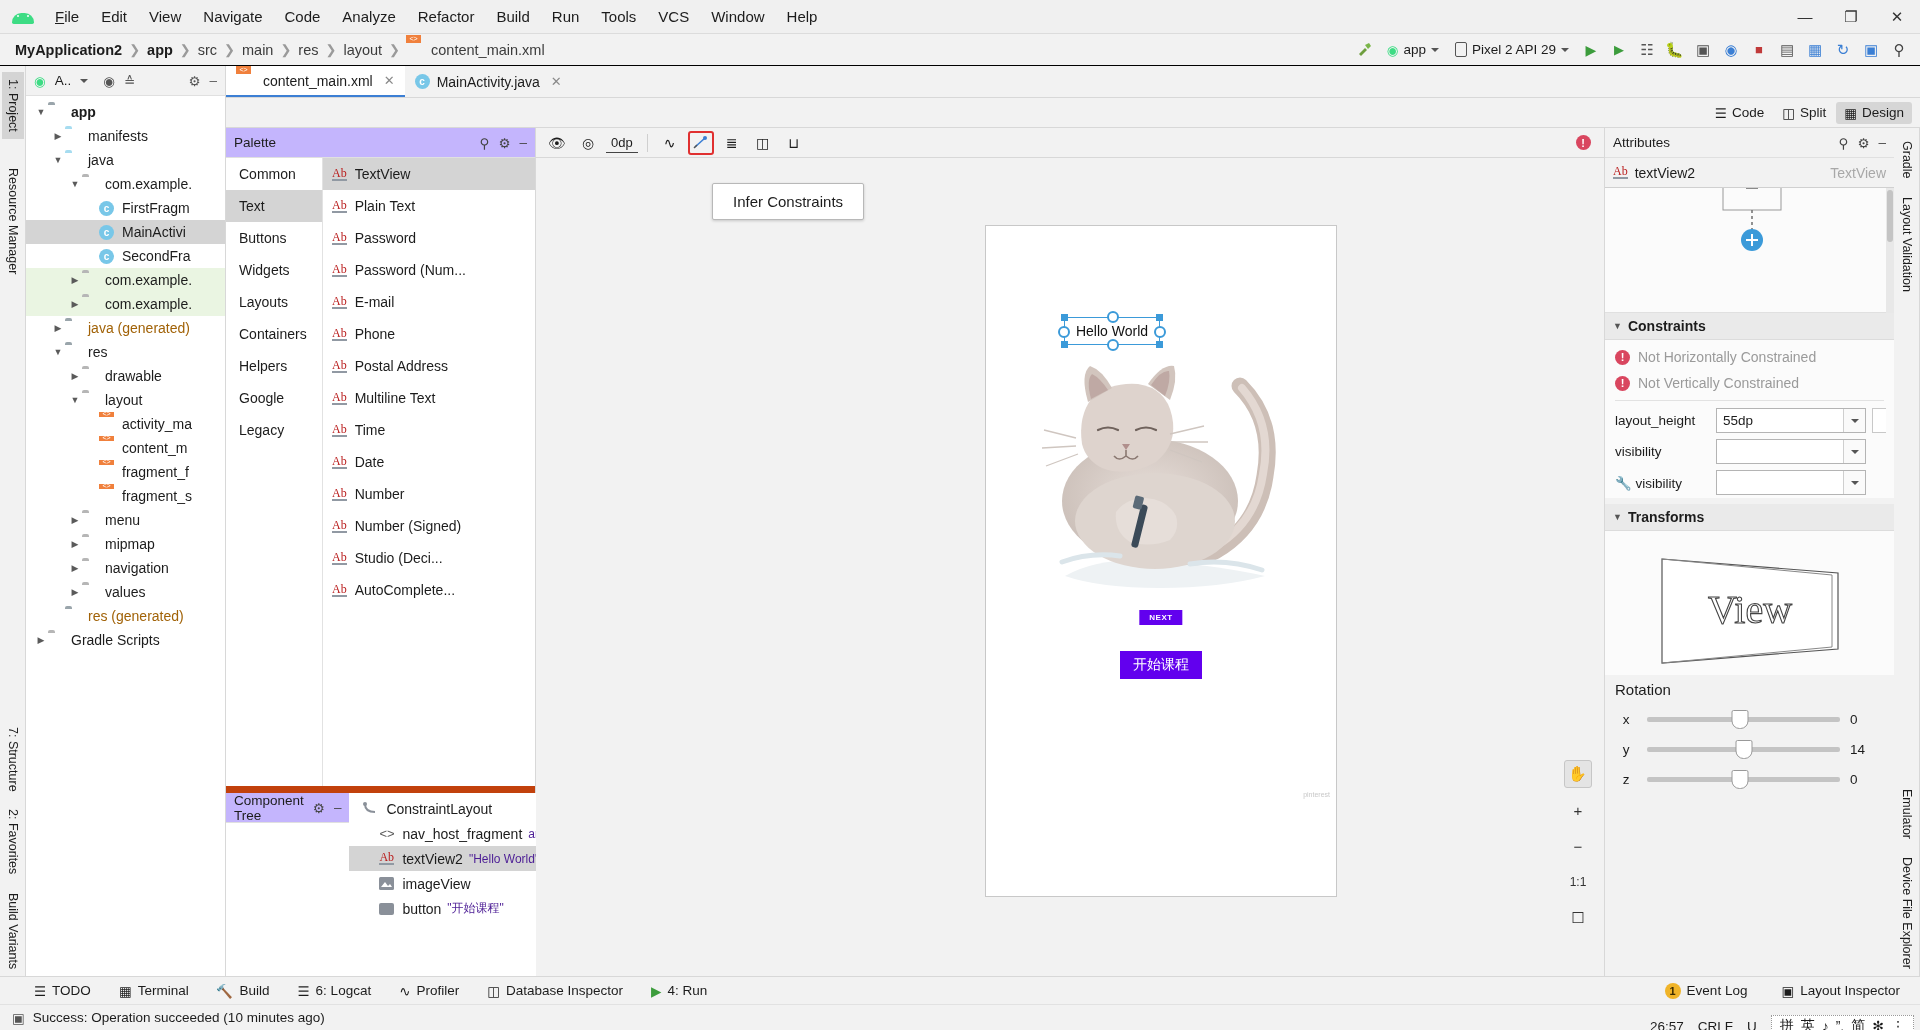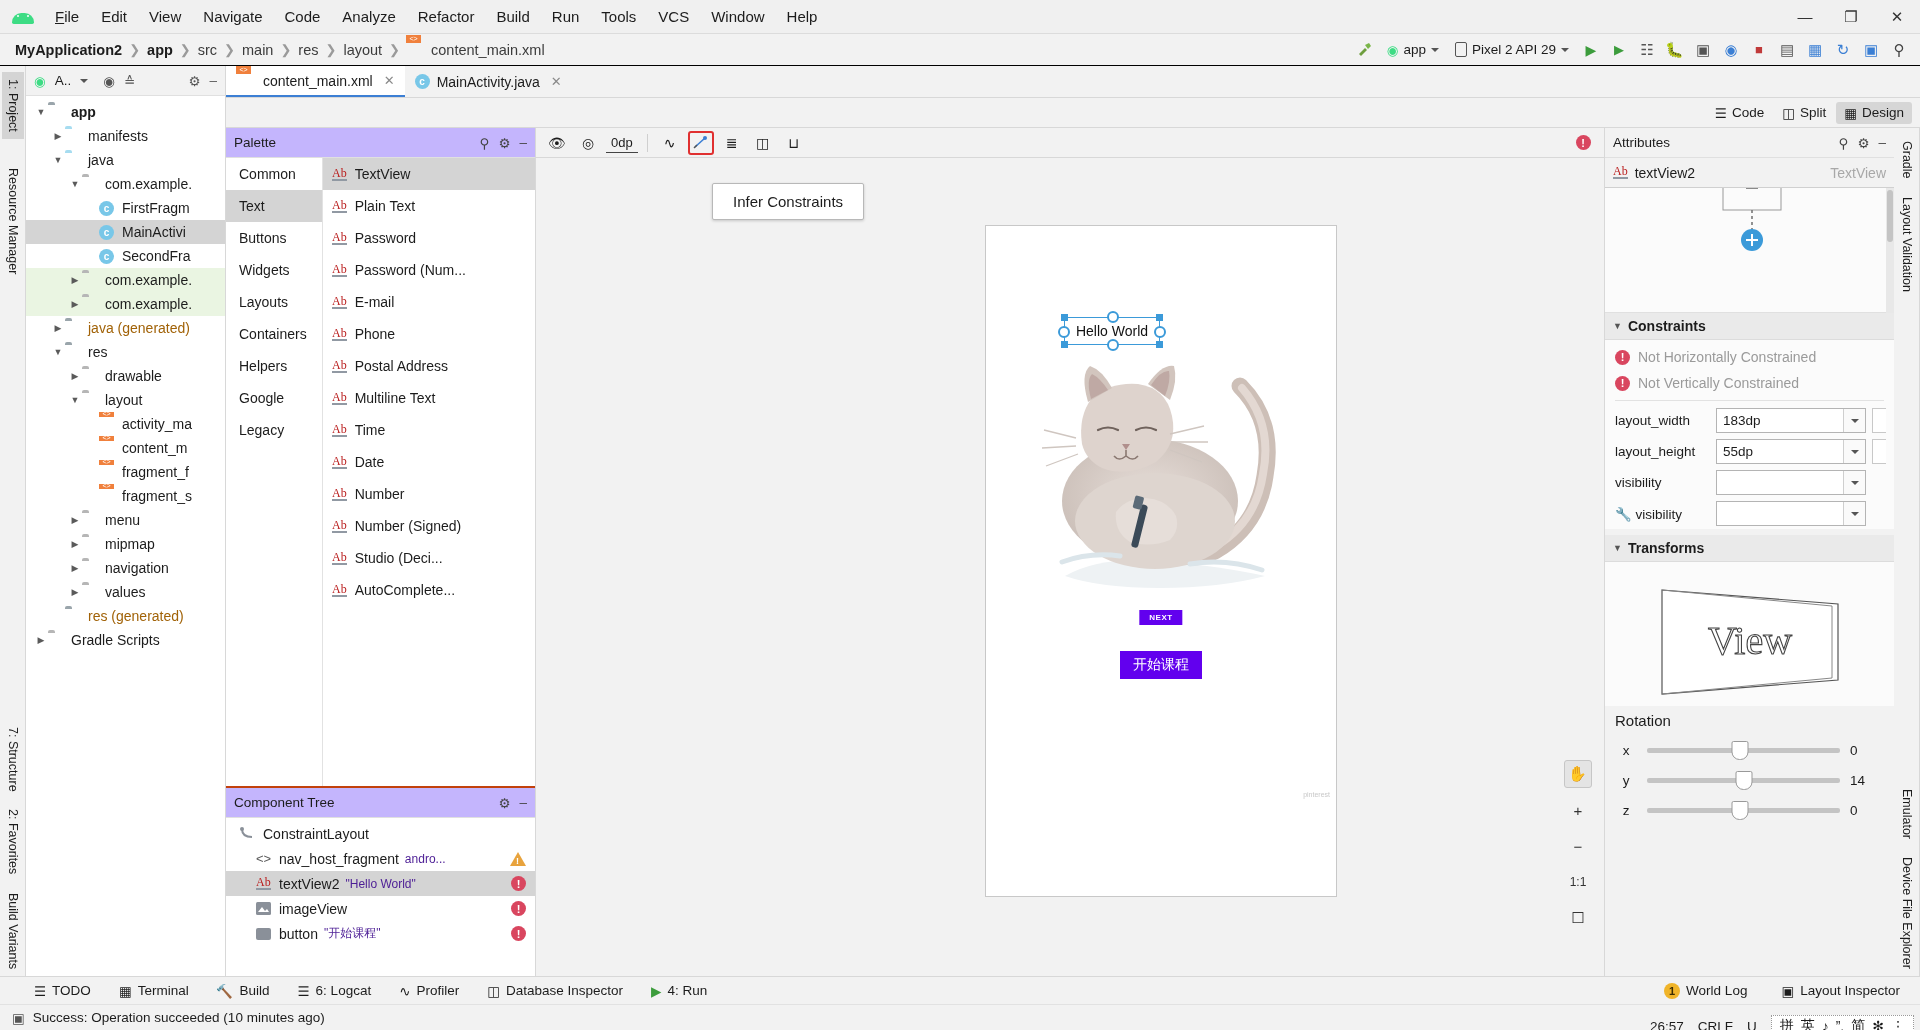--- a/index.html
+++ b/index.html
@@ -110,21 +110,21 @@
   .panel-head .ttl { flex:1; }
   #pal-body { display:flex; flex:1; min-height:0; }
   #pal-cats { width:97px; border-right:1px solid #e2e2e2; background:#fff;}
   .cat { height:32px; display:flex; align-items:center; padding-left:13px; font-size:14px;}
   .cat.sel { background:#d4d4d4; }
   #pal-items { flex:1; overflow:hidden; }
   .pitem { height:32px; display:flex; align-items:center; gap:8px; padding-left:9px; font-size:14px; white-space:nowrap;}
   .pitem.sel { background:#d4d4d4; }
   .ab { font-size:12px; color:#b91c1c; border-bottom:2px solid #9199a3; line-height:11px; font-family:"Liberation Serif",serif;}
   
-  #comptree { border-top:2px solid #c2410c; height:190px; display:flex; flex-direction:column;}
+  #comptree { border-top:7px solid #c2410c; height:190px; display:flex; flex-direction:row;}
   #ct-list { flex:1; background:#fff; padding-top:3px;}
   .ctrow { height:25px; display:flex; align-items:center; gap:6px; font-size:14px; white-space:nowrap;}
   .ctrow.sel { background:#d4d4d4; }
   .ctval { color:#4c1d95; font-size:12px; }
   .err {
     width:15px;height:15px;border-radius:50%;background:#d9465f;color:#fff;font-size:11px;font-weight:bold;
     display:flex;align-items:center;justify-content:center; flex:none;
   }
   .warn {
     width:0;height:0;border-left:8px solid transparent;border-right:8px solid transparent;
@@ -824,30 +824,20 @@
             <span class="err">!</span>
             <span>Not Horizontally Constrained</span>
           </div>
           <div class="warnrow">
             <span class="err">!</span>
             <span>Not Vertically Constrained</span>
           </div>
           <div style="height:1px;background:#e2e2e2;margin:4px 10px"></div>
           <div id="attr-fields">
               <div class="attrrow">
-                <span class="attrlabel"><span>layout_width</span></span>
-                <span class="attrfield">
-                  <span>183dp</span>
-                  <span class="dd">
-                    <span class="caret"></span>
-                  </span>
-                </span>
-                <span class="attrextra"></span>
-              </div>
-              <div class="attrrow">
                 <span class="attrlabel"><span>layout_height</span></span>
                 <span class="attrfield">
                   <span>55dp</span>
                   <span class="dd">
                     <span class="caret"></span>
                   </span>
                 </span>
                 <span class="attrextra"></span>
               </div>
               <div class="attrrow">
@@ -956,21 +946,21 @@
       <span>◫</span>
       <span>Database Inspector</span>
     </div>
   <div class="bbtn">
       <span style="color:#3c9c3c">▶</span>
       <span>4: Run</span>
     </div>
   <div class="bright">
     <div class="bbtn">
       <span class="badge">1</span>
-      <span>World Log</span>
+      <span>Event Log</span>
     </div>
     <div class="bbtn">
       <span>▣</span>
       <span>Layout Inspector</span>
     </div>
   </div>
 </div>
 
 <div id="statusbar">
   <span style="color:#555">▣</span>

